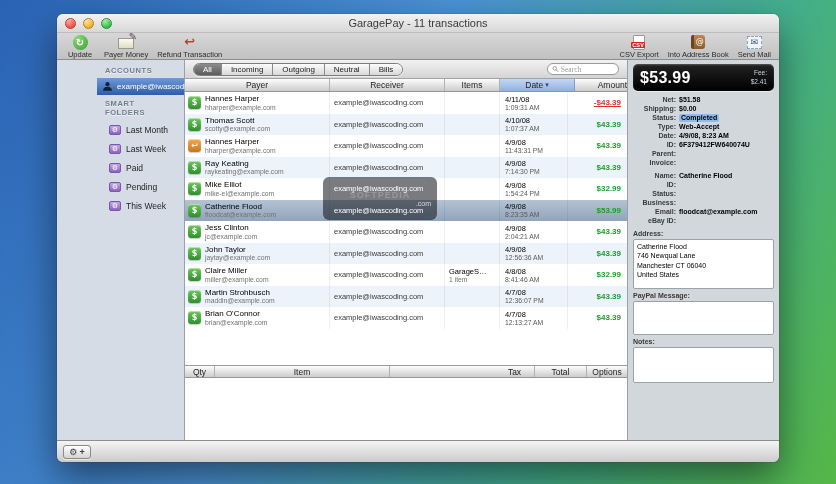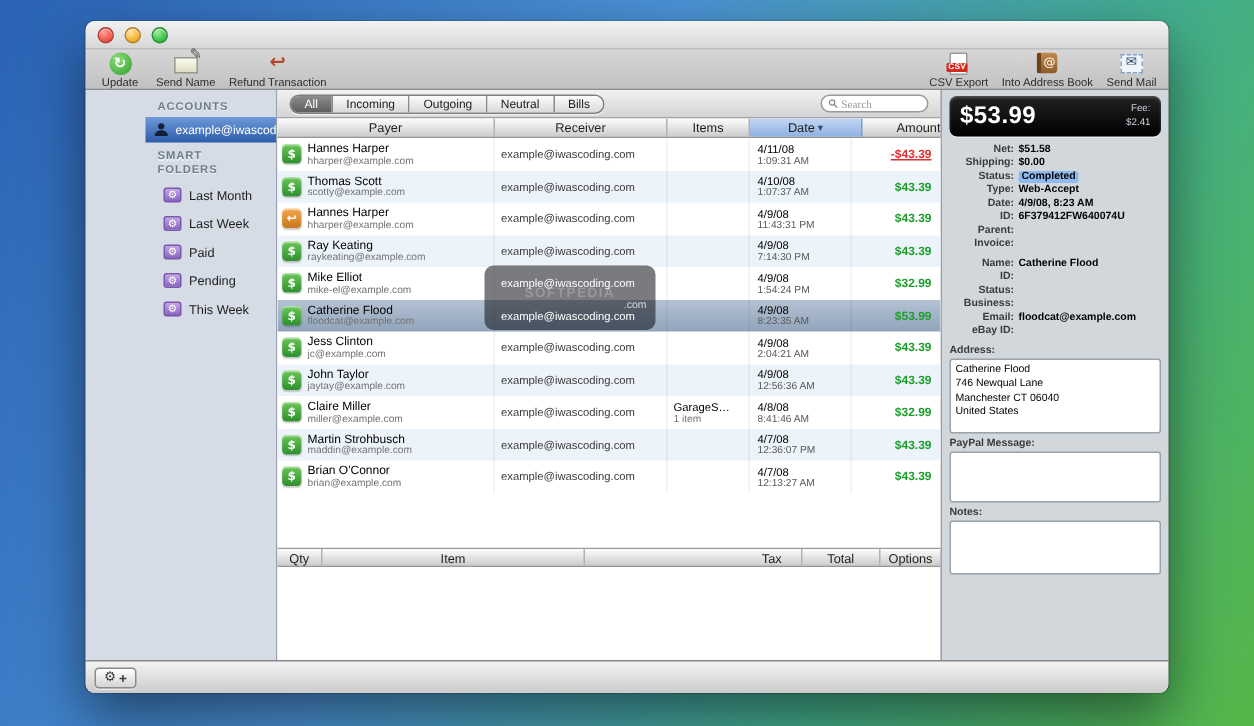--- a/index.html
+++ b/index.html
@@ -149,36 +149,37 @@
 <body>
 
 <div class="window">
 
   <div class="titlebar">
     <div class="traffic">
       <span class="light red"></span>
       <span class="light yellow"></span>
       <span class="light green"></span>
     </div>
+    <div class="title">GaragePay - 11 transactions</div>
   </div>
 
   <div class="toolbar">
     <div class="tb-btn">
       <span class="tb-icon">
           <span class="upd-icon glyph">↻</span>
         </span>
       <span class="tb-label">Update</span>
     </div>
     <div class="tb-btn">
       <span class="tb-icon">
           <span class="note-icon">
             <span class="pencil glyph">✎</span>
           </span>
         </span>
-      <span class="tb-label">Send Name</span>
+      <span class="tb-label">Payer Money</span>
     </div>
     <div class="tb-btn">
       <span class="tb-icon">
           <span class="refund-icon glyph">↩</span>
         </span>
       <span class="tb-label">Refund Transaction</span>
     </div>
     <div class="tb-spacer"></div>
     <div class="tb-right">
       <div class="tb-btn">

